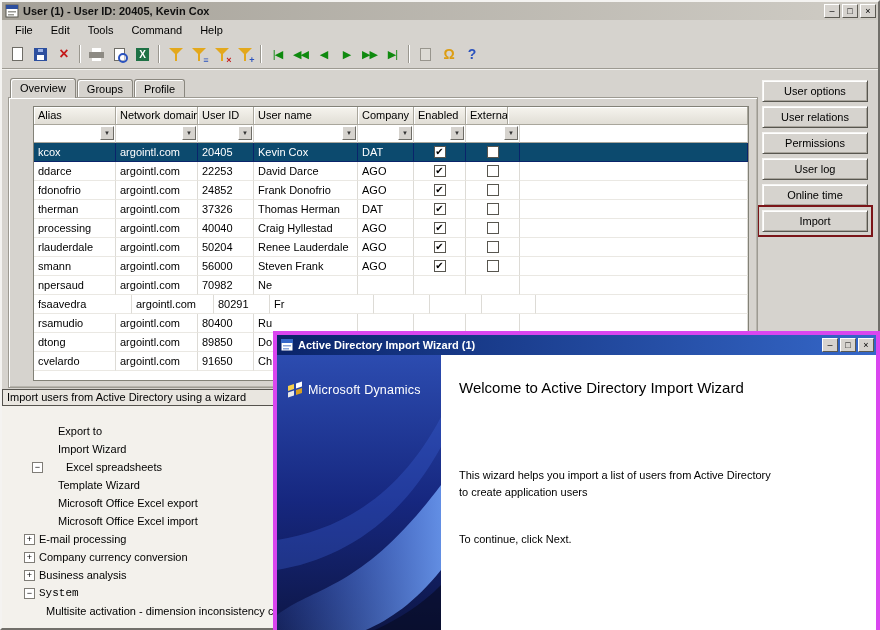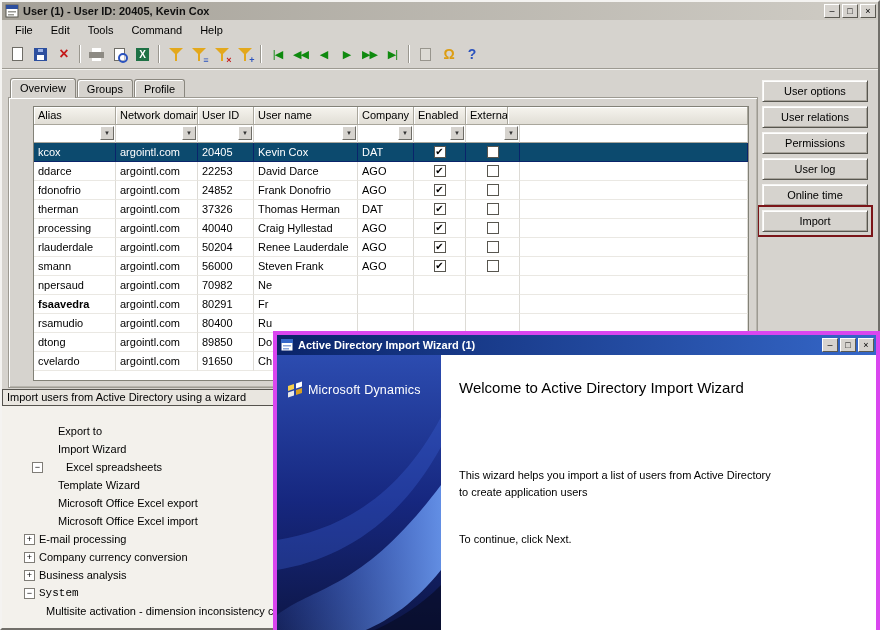--- a/index.html
+++ b/index.html
@@ -325,21 +325,21 @@
           <div class="dcell" style="width: 82px;">npersaud</div>
           <div class="dcell" style="width: 82px;">argointl.com</div>
           <div class="dcell" style="width: 56px;">70982</div>
           <div class="dcell" style="width: 104px;">Ne</div>
           <div class="dcell" style="width: 56px;"></div>
           <div class="dcell ccell" style="width: 52px;"></div>
           <div class="dcell ccell" style="width: 54px;"></div>
           <div class="dcell" style="flex: 1 1 0%;"></div>
         </div>
         <div class="grow drow">
-          <div class="dcell" style="width: 82px; font-weight: bold;">fsaavedra</div>
+          <div class="dcell" style="width: 98px;">fsaavedra</div>
           <div class="dcell" style="width: 82px;">argointl.com</div>
           <div class="dcell" style="width: 56px;">80291</div>
           <div class="dcell" style="width: 104px;">Fr</div>
           <div class="dcell" style="width: 56px;"></div>
           <div class="dcell ccell" style="width: 52px;"></div>
           <div class="dcell ccell" style="width: 54px;"></div>
           <div class="dcell" style="flex: 1 1 0%;"></div>
         </div>
         <div class="grow drow">
           <div class="dcell" style="width: 82px;">rsamudio</div>

